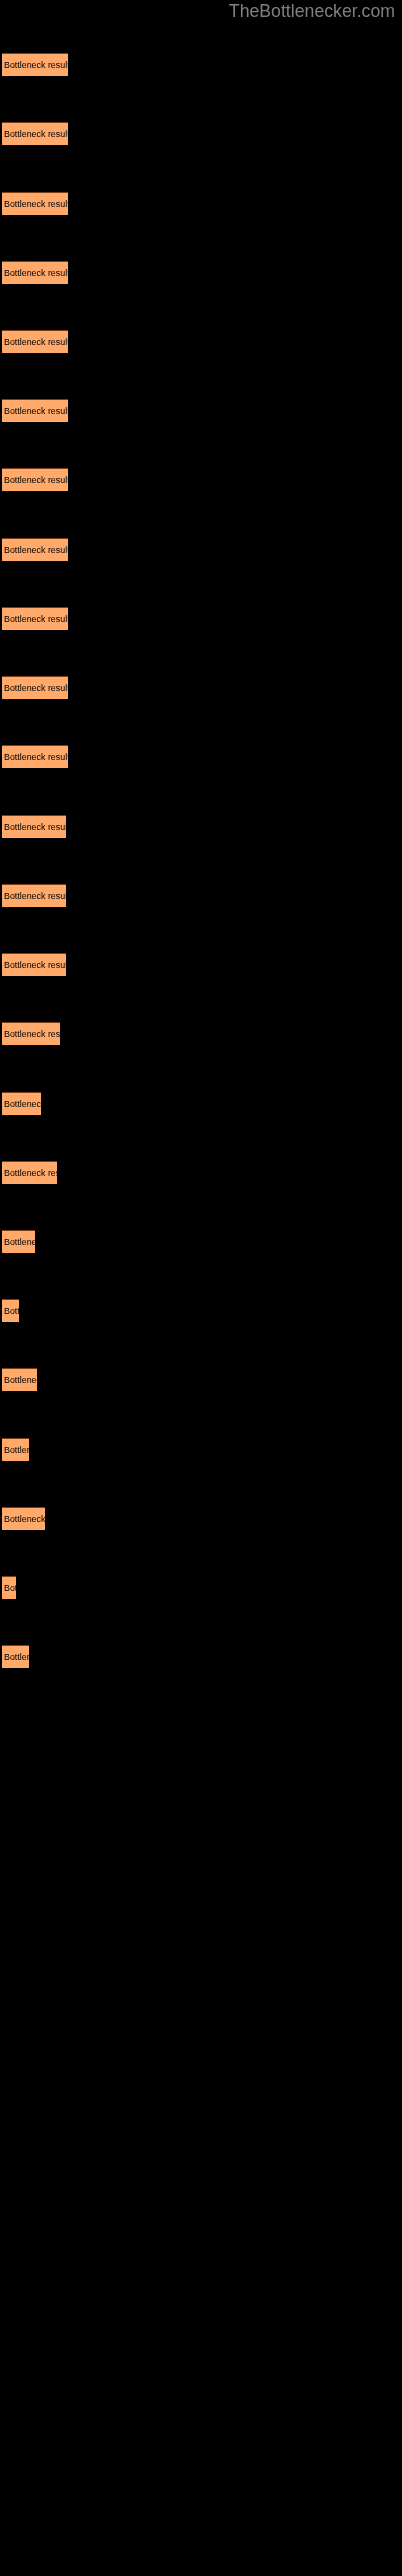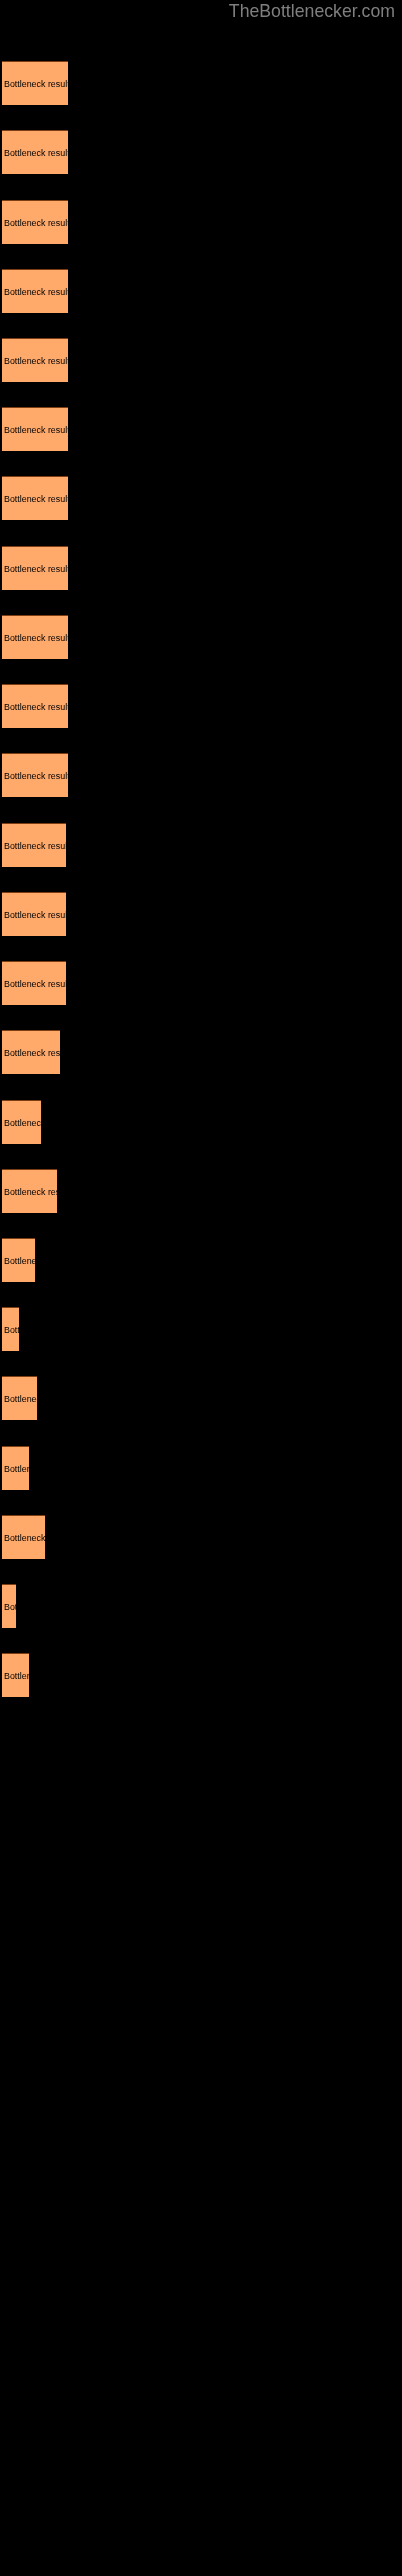--- a/index.html
+++ b/index.html
@@ -48,22 +48,22 @@
 
   .bar-row {
     position: absolute;
     left: 0;
     height: 31px;
   }
 
   .bar {
     position: absolute;
     left: 2.4px;
-    top: 16px;
-    height: 44px;
+    top: 8px;
+    height: 23px;
     box-sizing: border-box;
     background: #ffa96b;
     border-top: 1.6px solid #7d3d13;
     overflow: hidden;
     white-space: nowrap;
   }
 
   .bar-label {
     position: absolute;
     left: 1.6px;

